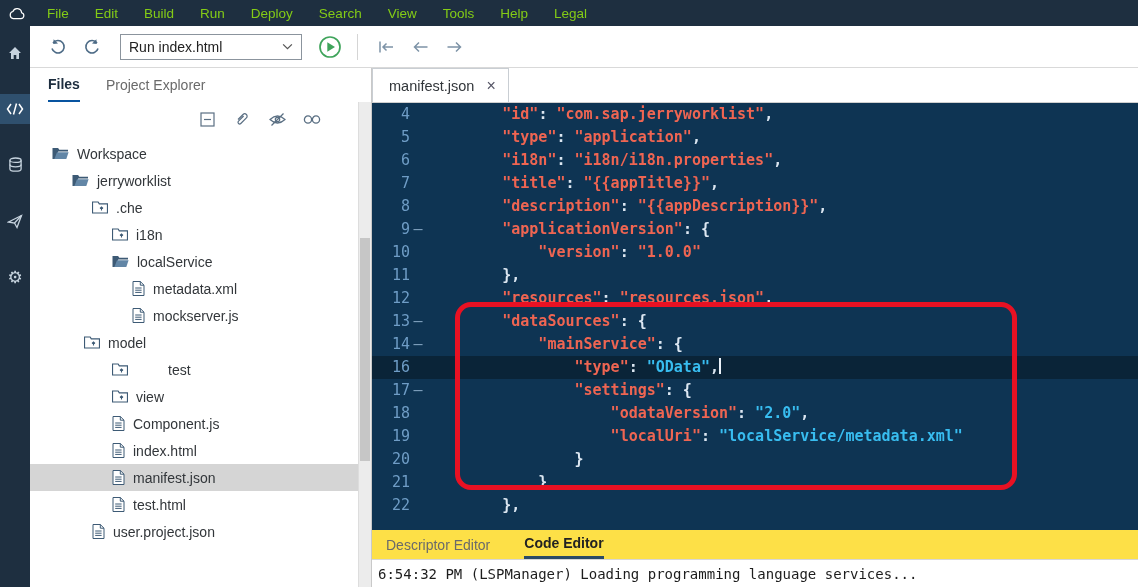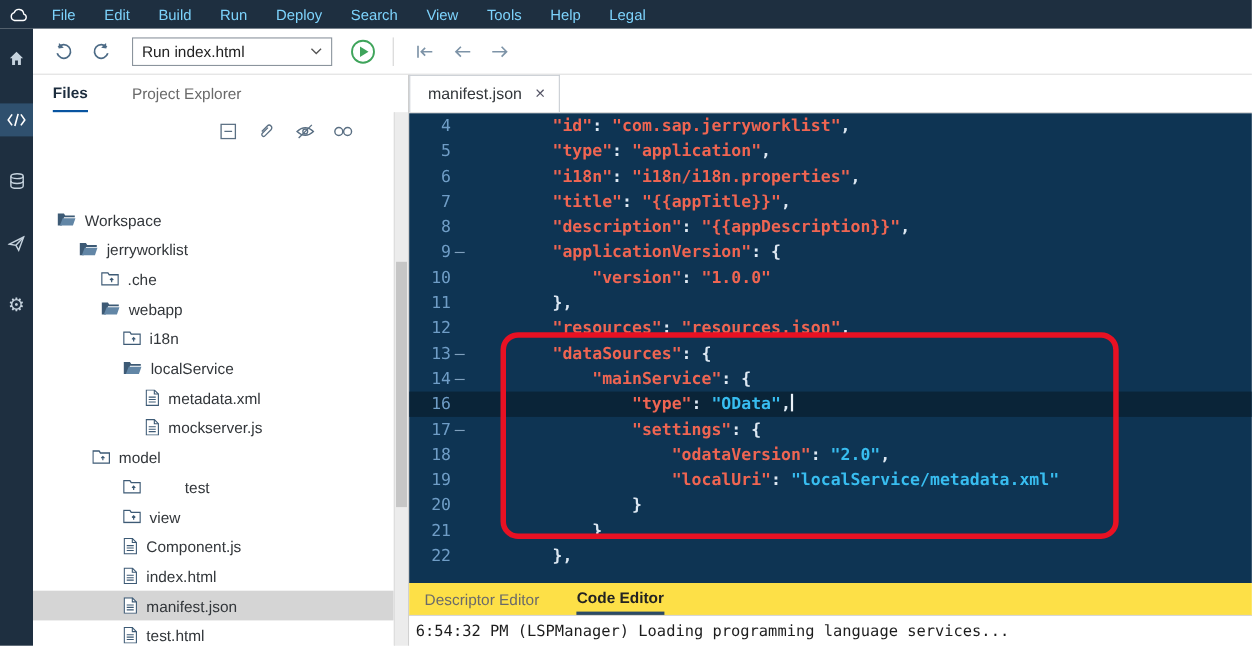--- a/index.html
+++ b/index.html
@@ -2,40 +2,40 @@
 <html><head>
 <meta charset="utf-8">
 <style>
   * { box-sizing: border-box; margin: 0; padding: 0; }
   html,body { width:1138px; height:587px; }
   body { position:relative; font-family:"Liberation Sans",sans-serif; background:#fff; overflow:hidden; }
 
   
   .menubar { position:absolute; left:0; top:0; width:1138px; height:26px; background:#1e2f40; display:flex; align-items:center; z-index:5; }
   .menubar .cloud-wrap { width:34px; display:flex; justify-content:center; align-items:center; }
-  .menu-item { color:#7dd3fc; font-size:13.5px; padding:0 13px; height:26px; display:flex; align-items:center; cursor:default; }
+  .menu-item { color:#84cc16; font-size:13.5px; padding:0 13px; height:26px; display:flex; align-items:center; cursor:default; }
 
   
   .activity-bar { position:absolute; left:0; top:26px; width:30px; height:561px; background:#1e2f40; display:flex; flex-direction:column; align-items:center; padding-top:12px; gap:26px; }
   .activity-icon { width:30px; height:30px; display:flex; align-items:center; justify-content:center; color:#c6d3de; }
   .activity-icon.active { background:#2f506e; color:#ffffff; }
   .gear-glyph { font-size:17px; line-height:1; }
 
   
   .toolbar { position:absolute; left:30px; top:26px; width:1108px; height:42px; background:#fff; border-bottom:1px solid #d9d9d9; display:flex; align-items:center; padding-left:16px; }
   .tb-icon { color:#4d6b86; display:flex; align-items:center; justify-content:center; width:24px; height:24px; }
   .run-select { margin-left:16px; width:182px; height:26px; border:1px solid #8b949d; background:#fff; display:flex; align-items:center; justify-content:space-between; padding:0 8px; font-size:14px; color:#222; }
   .run-select .chev { color:#556; display:flex; }
   .play-btn { margin-left:16px; width:24px; height:24px; display:flex; }
   .tb-sep { width:1px; height:26px; background:#d5d5d5; margin:0 15px; }
   .nav-icon { color:#7d93a7; width:26px; height:24px; display:flex; align-items:center; justify-content:center; margin-right:8px; }
 
   
   .explorer { position:absolute; left:30px; top:68px; width:342px; height:519px; background:#fff; border-right:1px solid #c9c9c9; }
-  .explorer-tabs { height:34px; display:flex; align-items:flex-start; gap:40px; padding-left:18px; }
+  .explorer-tabs { height:34px; display:flex; align-items:flex-start; gap:26px; padding-left:18px; }
   .explorer-tab { font-size:14px; color:#6a6a6a; height:34px; display:flex; align-items:center; }
   .explorer-tab.active { color:#1d2d3e; font-weight:bold; border-bottom:2px solid #0854a0; }
   .tree-toolbar { height:34px; display:flex; align-items:center; justify-content:flex-end; gap:17px; padding-right:50px; color:#5a6f83; }
   .tree-toolbar .tt-icon { width:18px; height:18px; display:flex; align-items:center; justify-content:center; }
   .file-tree { position:absolute; left:0; top:72px; width:328px; bottom:0; overflow:hidden; }
   .tree-row { height:27px; display:flex; align-items:center; gap:8px; font-size:14px; color:#32363a; white-space:nowrap; }
   .tree-row.selected { background:#d5d5d5; }
   .tree-icon { display:flex; align-items:center; flex:none; }
   .explorer-scrollbar { position:absolute; right:0; top:34px; bottom:0; width:13px; background:#ececec; border-left:1px solid #ddd; }
   .explorer-scrollbar .thumb { position:absolute; left:1px; right:1px; top:28%; height:46%; background:#c6c6c6; }
@@ -181,21 +181,21 @@
         </svg>
     </span>
     <span class="tt-icon">
       <svg width="18" height="13" viewBox="0 0 18 13">
           <circle cx="5" cy="6.5" r="3.6" fill="none" stroke="currentColor" stroke-width="1.3"></circle>
           <circle cx="13" cy="6.5" r="3.6" fill="none" stroke="currentColor" stroke-width="1.3"></circle>
         </svg>
     </span>
   </div>
   <div class="file-tree">
-      <div class="tree-row" style="padding-left: 22px; margin-top: 46px;">
+      <div class="tree-row" style="padding-left: 22px;">
         <span class="tree-icon">
           <svg width="17" height="13" viewBox="0 0 17 13">
             <path d="M0.5 1 h5.6 l1.2 1.8 H16 v1.7 H6.2 L4.2 12 H0.5 Z" fill="#3d5a75"></path>
             <path d="M5 5.3 H16.6 L14.3 12 H2.4 Z" fill="#6286a6"></path>
           </svg>
         </span>
         <span>Workspace</span>
       </div>
       <div class="tree-row" style="padding-left: 42px;">
         <span class="tree-icon">
@@ -207,29 +207,20 @@
         <span>jerryworklist</span>
       </div>
       <div class="tree-row" style="padding-left: 62px;">
         <span class="tree-icon">
           <svg width="16" height="13" viewBox="0 0 16 13">
             <path d="M0.5 1 h5.6 l1.2 1.8 H15.5 V12 H0.5 Z" fill="none" stroke="#3d5a75" stroke-width="1.2"></path>
             <path d="M9.5 9.5 V6 M8 7.5 L9.5 6 L11 7.5" fill="none" stroke="#3d5a75" stroke-width="1.1"></path>
           </svg>
         </span>
         <span>.che</span>
-      </div>
-      <div class="tree-row" style="padding-left: 62px;">
-        <span class="tree-icon">
-          <svg width="17" height="13" viewBox="0 0 17 13">
-            <path d="M0.5 1 h5.6 l1.2 1.8 H16 v1.7 H6.2 L4.2 12 H0.5 Z" fill="#3d5a75"></path>
-            <path d="M5 5.3 H16.6 L14.3 12 H2.4 Z" fill="#6286a6"></path>
-          </svg>
-        </span>
-        <span>webapp</span>
       </div>
       <div class="tree-row" style="padding-left: 82px;">
         <span class="tree-icon">
           <svg width="16" height="13" viewBox="0 0 16 13">
             <path d="M0.5 1 h5.6 l1.2 1.8 H15.5 V12 H0.5 Z" fill="none" stroke="#3d5a75" stroke-width="1.2"></path>
             <path d="M9.5 9.5 V6 M8 7.5 L9.5 6 L11 7.5" fill="none" stroke="#3d5a75" stroke-width="1.1"></path>
           </svg>
         </span>
         <span>i18n</span>
       </div>

